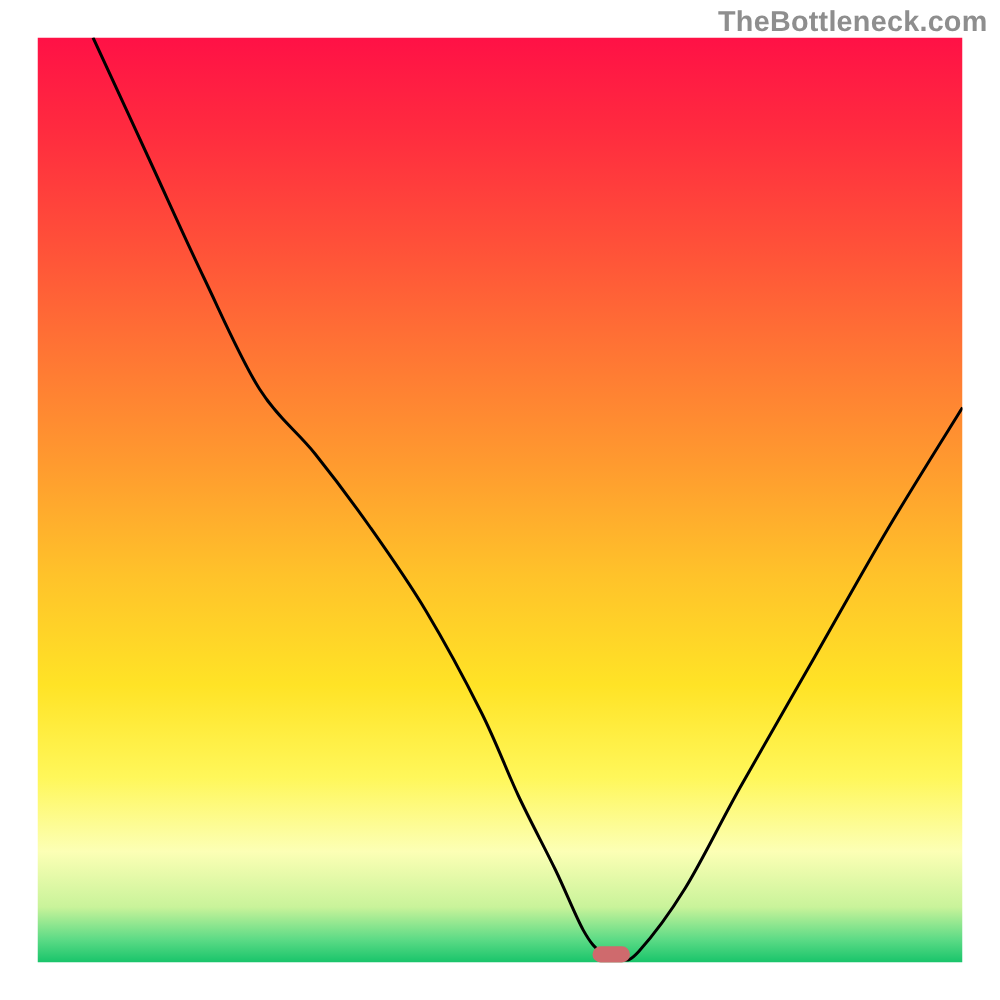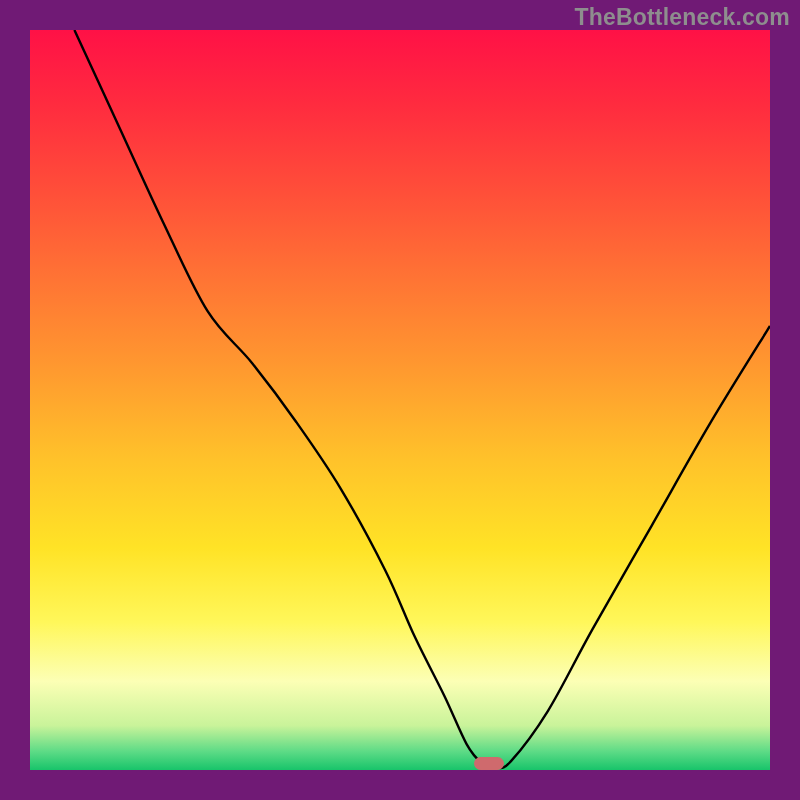--- a/index.html
+++ b/index.html
@@ -9,21 +9,21 @@
     height: 800px;
     background: #000;
     overflow: hidden;
   }
   .frame {
     position: absolute;
     left: 0;
     top: 0;
     width: 800px;
     height: 800px;
-    background: #701a75;
+    background: #ffffff;
   }
   .plot {
     position: absolute;
     left: 30px;
     top: 30px;
     width: 740px;
     height: 740px;
   }
   .gradient {
     position: absolute;

